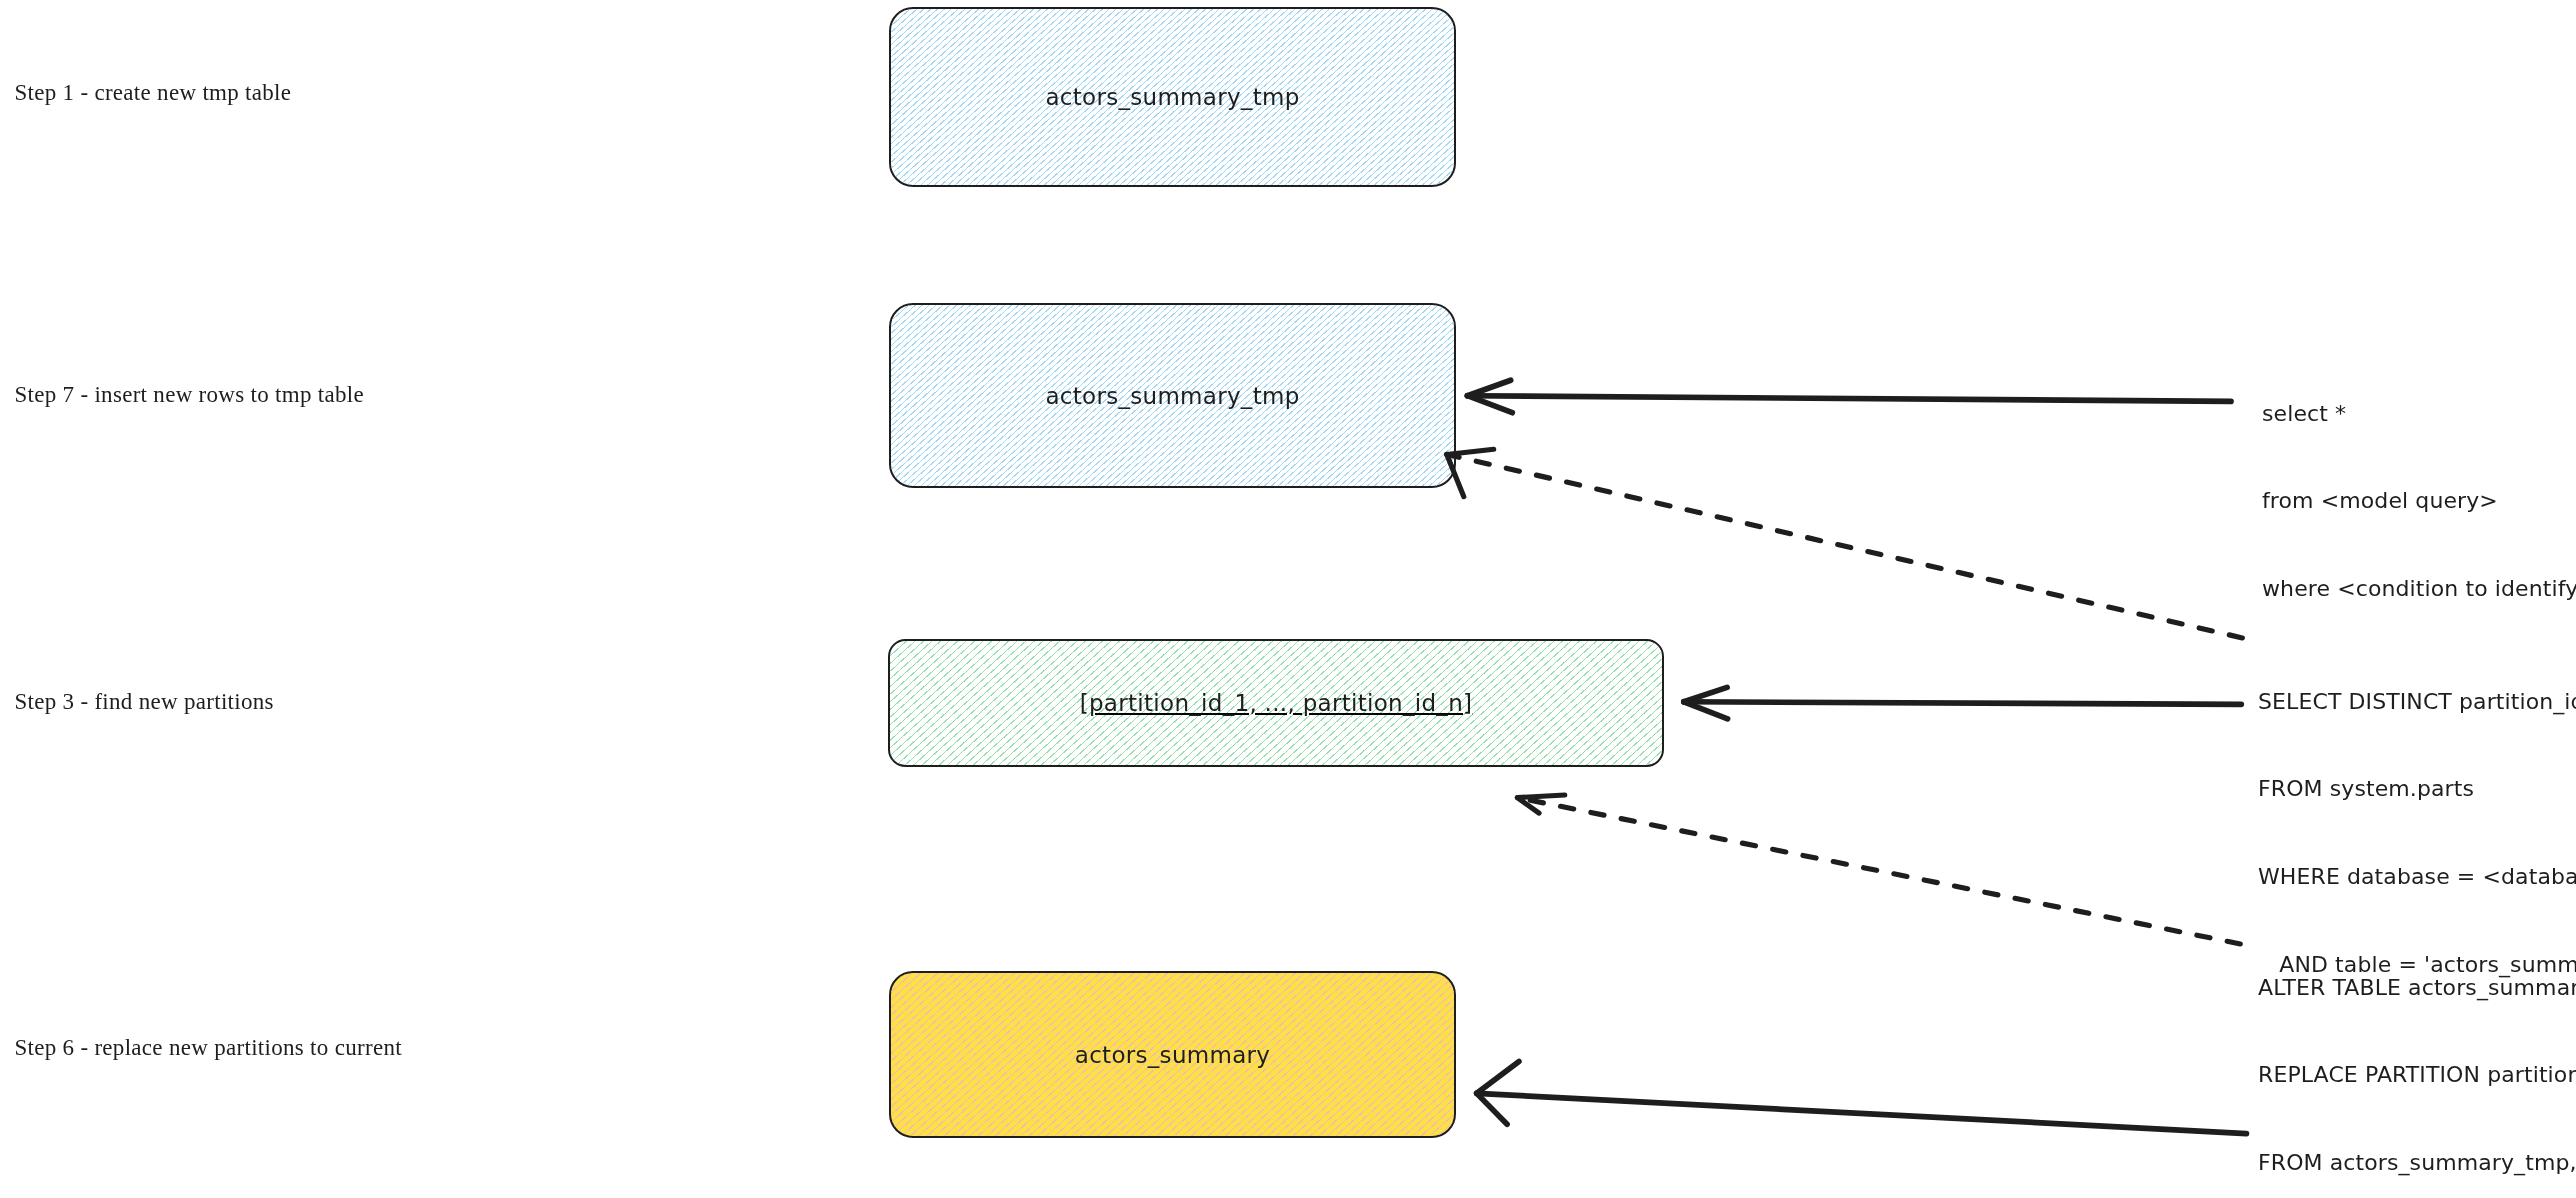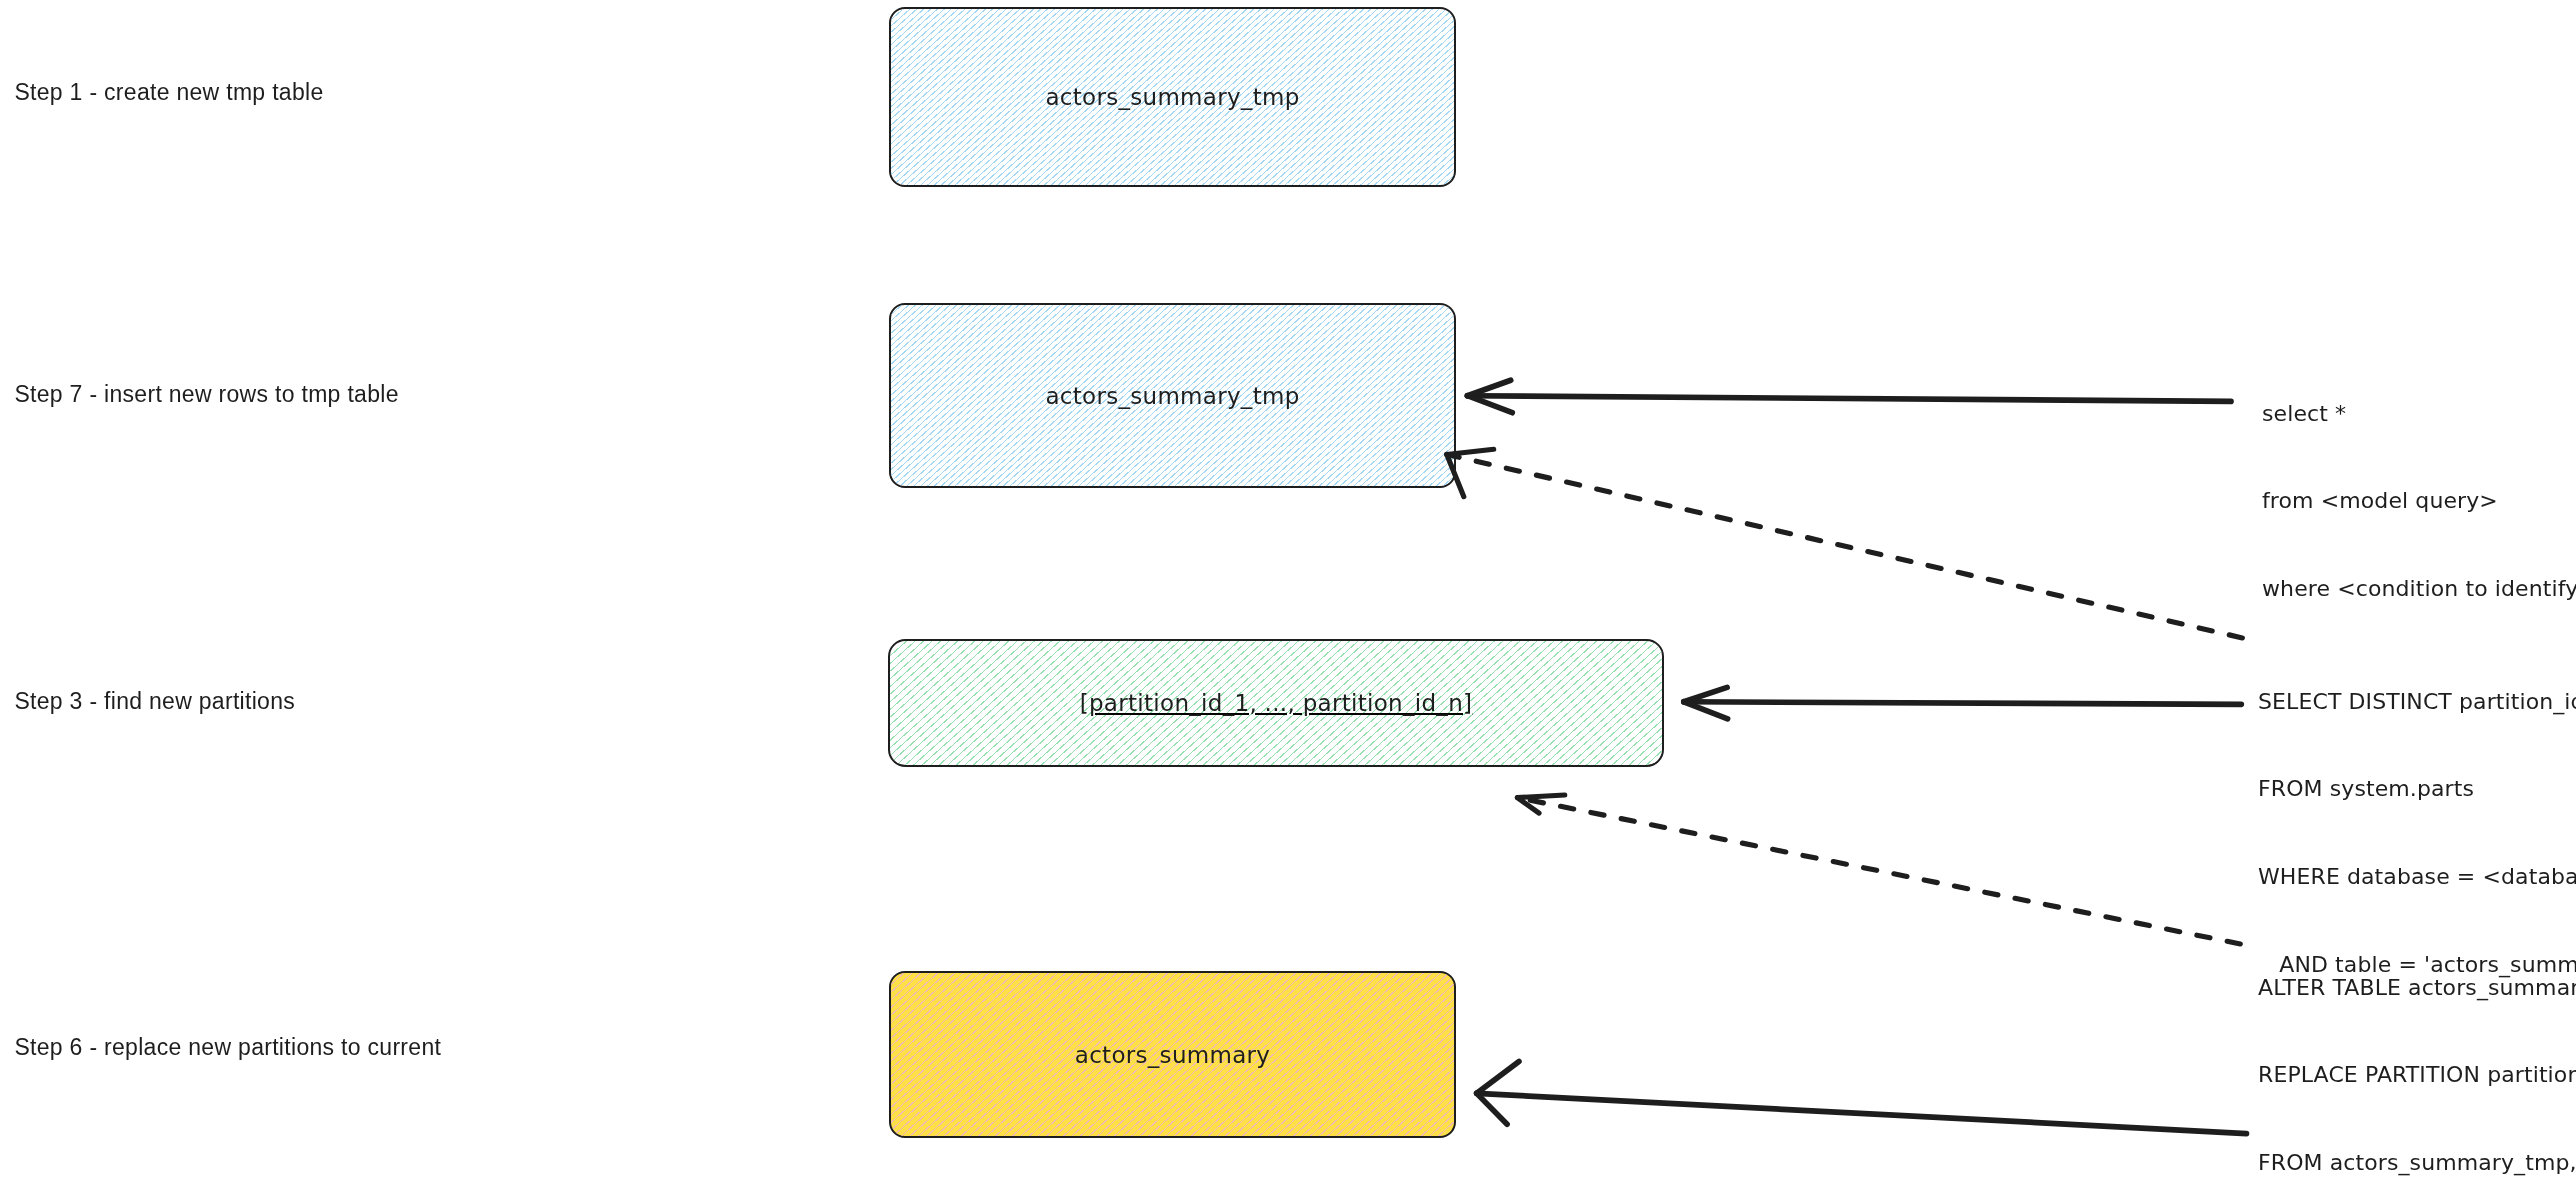--- a/index.html
+++ b/index.html
@@ -10,34 +10,34 @@
   #canvas{
     position:relative;
     width:3650px;
     height:1199px;
     background:#ffffff;
     overflow:hidden;
   }
   
   .step-label{
     position:absolute;
-    font-family:Liberation Sans, sans-serif;
+    font-family:Liberation Serif, serif;
     font-size:23px;
     color:#1e1e1e;
     letter-spacing:0.3px;
     white-space:nowrap;
     line-height:1;
     text-align:center;
   }
   
   .node{
     position:absolute;
     box-sizing:border-box;
     border:2.6px solid #1e1e1e;
-    border-radius:16px;
+    border-radius:24px;
     display:flex;
     align-items:center;
     justify-content:center;
     overflow:hidden;
   }
   .node .node-label{
     position:relative;
     z-index:3;
     font-family:"DejaVu Sans", sans-serif;
     font-size:23px;

